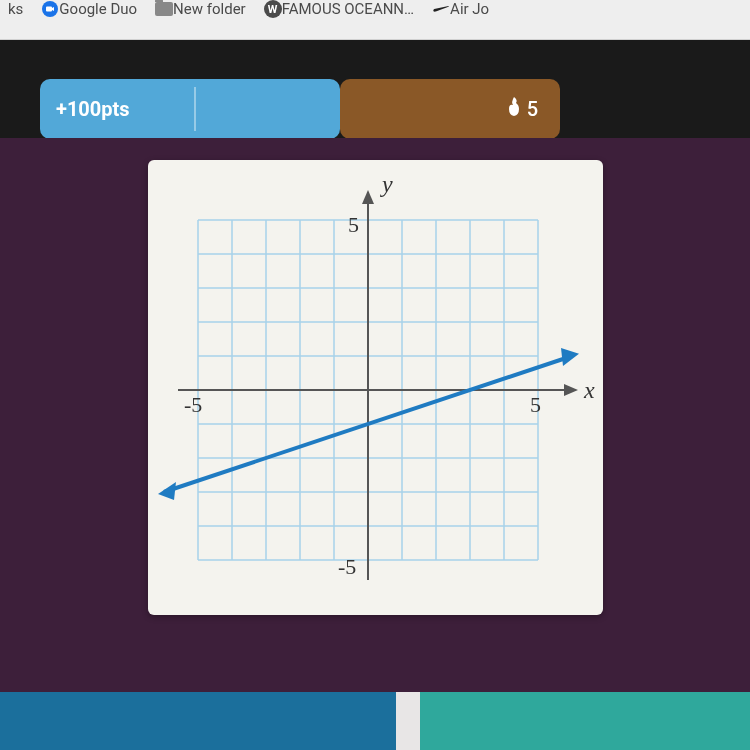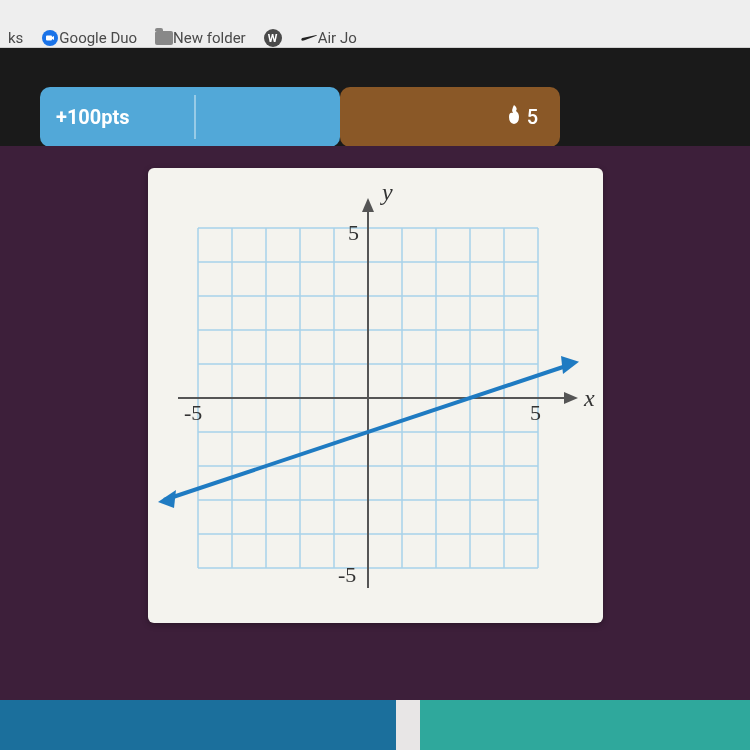--- a/index.html
+++ b/index.html
@@ -4,24 +4,24 @@
   <style>
     * { margin: 0; padding: 0; box-sizing: border-box; }
     body {
       width: 750px;
       height: 750px;
       background: #e8e6e6;
       font-family: -apple-system, BlinkMacSystemFont, "Segoe UI", Roboto, sans-serif;
       overflow: hidden;
     }
     .bookmarks-bar {
-      height: 48px;
+      height: 40px;
       background: #eeeeee;
       display: flex;
-      align-items: flex-end;
+      align-items: flex-start;
       padding: 0 8px;
       gap: 18px;
       font-size: 15px;
       color: #4a4a4a;
       border-bottom: 1px solid #d0d0d0;
     }
     .bookmark { display: flex; align-items: center; gap: 0; cursor: pointer; white-space: nowrap; }
     .bookmark-truncated { color: #4a4a4a; }
     .icon-box { width: 18px; height: 18px; display: inline-flex; align-items: center; justify-content: center; }
     .folder-icon { width: 18px; height: 14px; background: #888; border-radius: 2px; position: relative; }
@@ -96,20 +96,21 @@
     <span class="icon-box">
         <span class="folder-icon"></span>
       </span>
     <span>New folder</span>
   </div>
 
   <div class="bookmark">
     <span class="icon-box">
         <span class="w-icon">W</span>
       </span>
+    <span>FAMOUS OCEANN…</span>
   </div>
 
   <div class="bookmark">
     <span class="icon-box">
       <svg class="nike-swoosh" viewBox="0 0 24 10">
           <path d="M2 8 Q1 6 3 5 L22 1 Q23 1 22 2 L6 8 Q3 9 2 8 Z" fill="#222"></path>
         </svg>
     </span>
     <span>Air Jo</span>
   </div>

